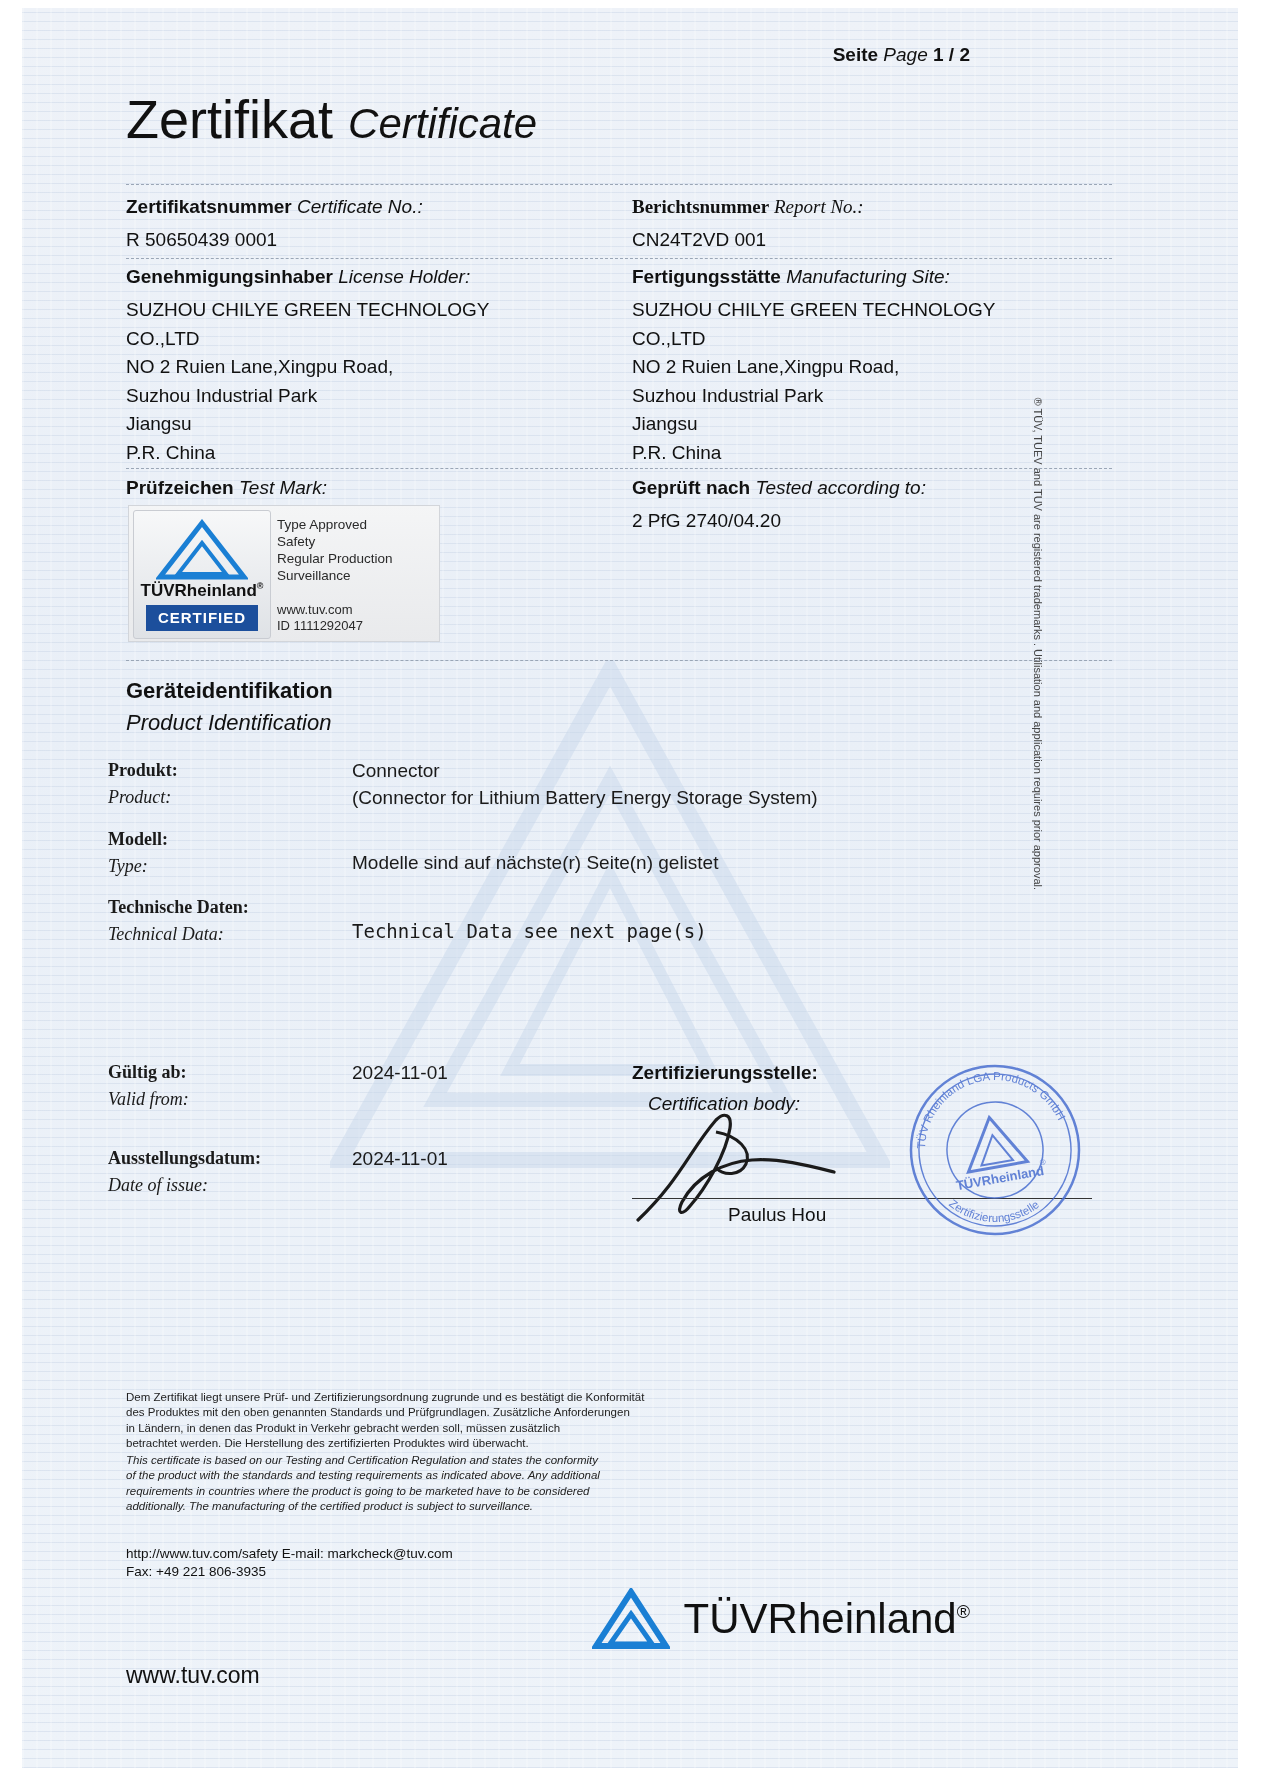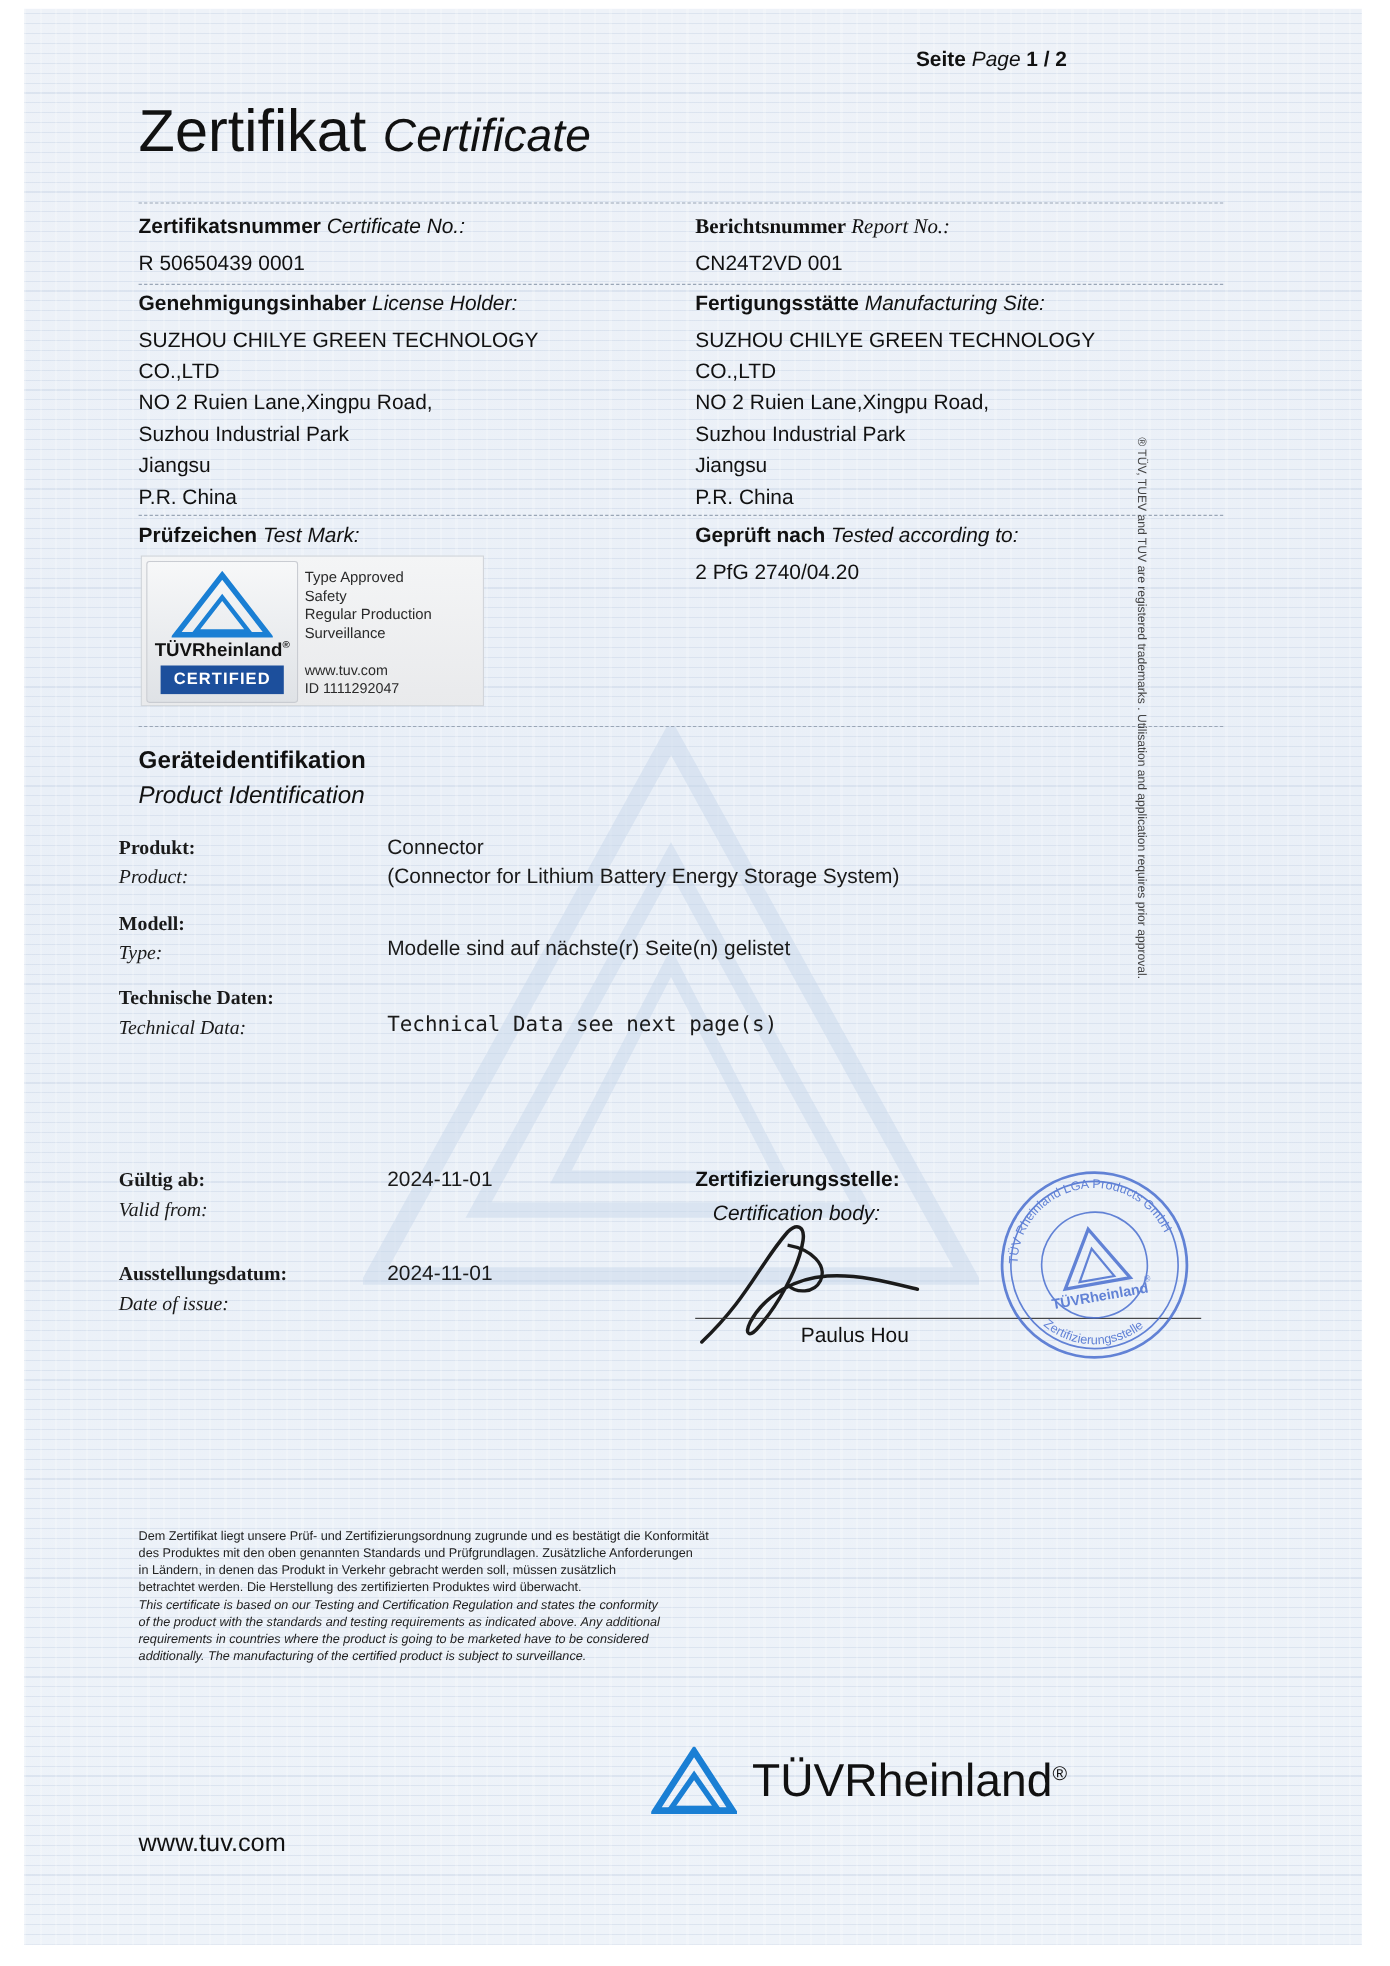--- a/index.html
+++ b/index.html
@@ -423,20 +423,22 @@
 
     <div class="fineprint">Dem Zertifikat liegt unsere Prüf- und Zertifizierungsordnung zugrunde und es bestätigt die Konformität
 des Produktes mit den oben genannten Standards und Prüfgrundlagen. Zusätzliche Anforderungen
 in Ländern, in denen das Produkt in Verkehr gebracht werden soll, müssen zusätzlich
 betrachtet werden. Die Herstellung des zertifizierten Produktes wird überwacht.</div>
     <div class="fineprint it" style="top:1453px;">This certificate is based on our Testing and Certification Regulation and states the conformity
 of the product with the standards and testing requirements as indicated above. Any additional
 requirements in countries where the product is going to be marketed have to be considered
 additionally. The manufacturing of the certified product is subject to surveillance.</div>
 
+    <div class="addr-rest">http://www.tuv.com/safety E-mail: markcheck@tuv.com
+Fax: +49 221 806-3935</div>
 
     <div class="www">www.tuv.com</div>
 
     <div class="brand">
       <div class="brand-row">
         <svg width="78" height="62" viewBox="0 0 78 62">
           <polygon points="39,4 74,58 4,58" fill="none" stroke="#1a7fd4" stroke-width="6"></polygon>
           <polygon points="39,26 60,56 18,56" fill="none" stroke="#1a7fd4" stroke-width="5"></polygon>
         </svg>
         <div class="brand-name">

